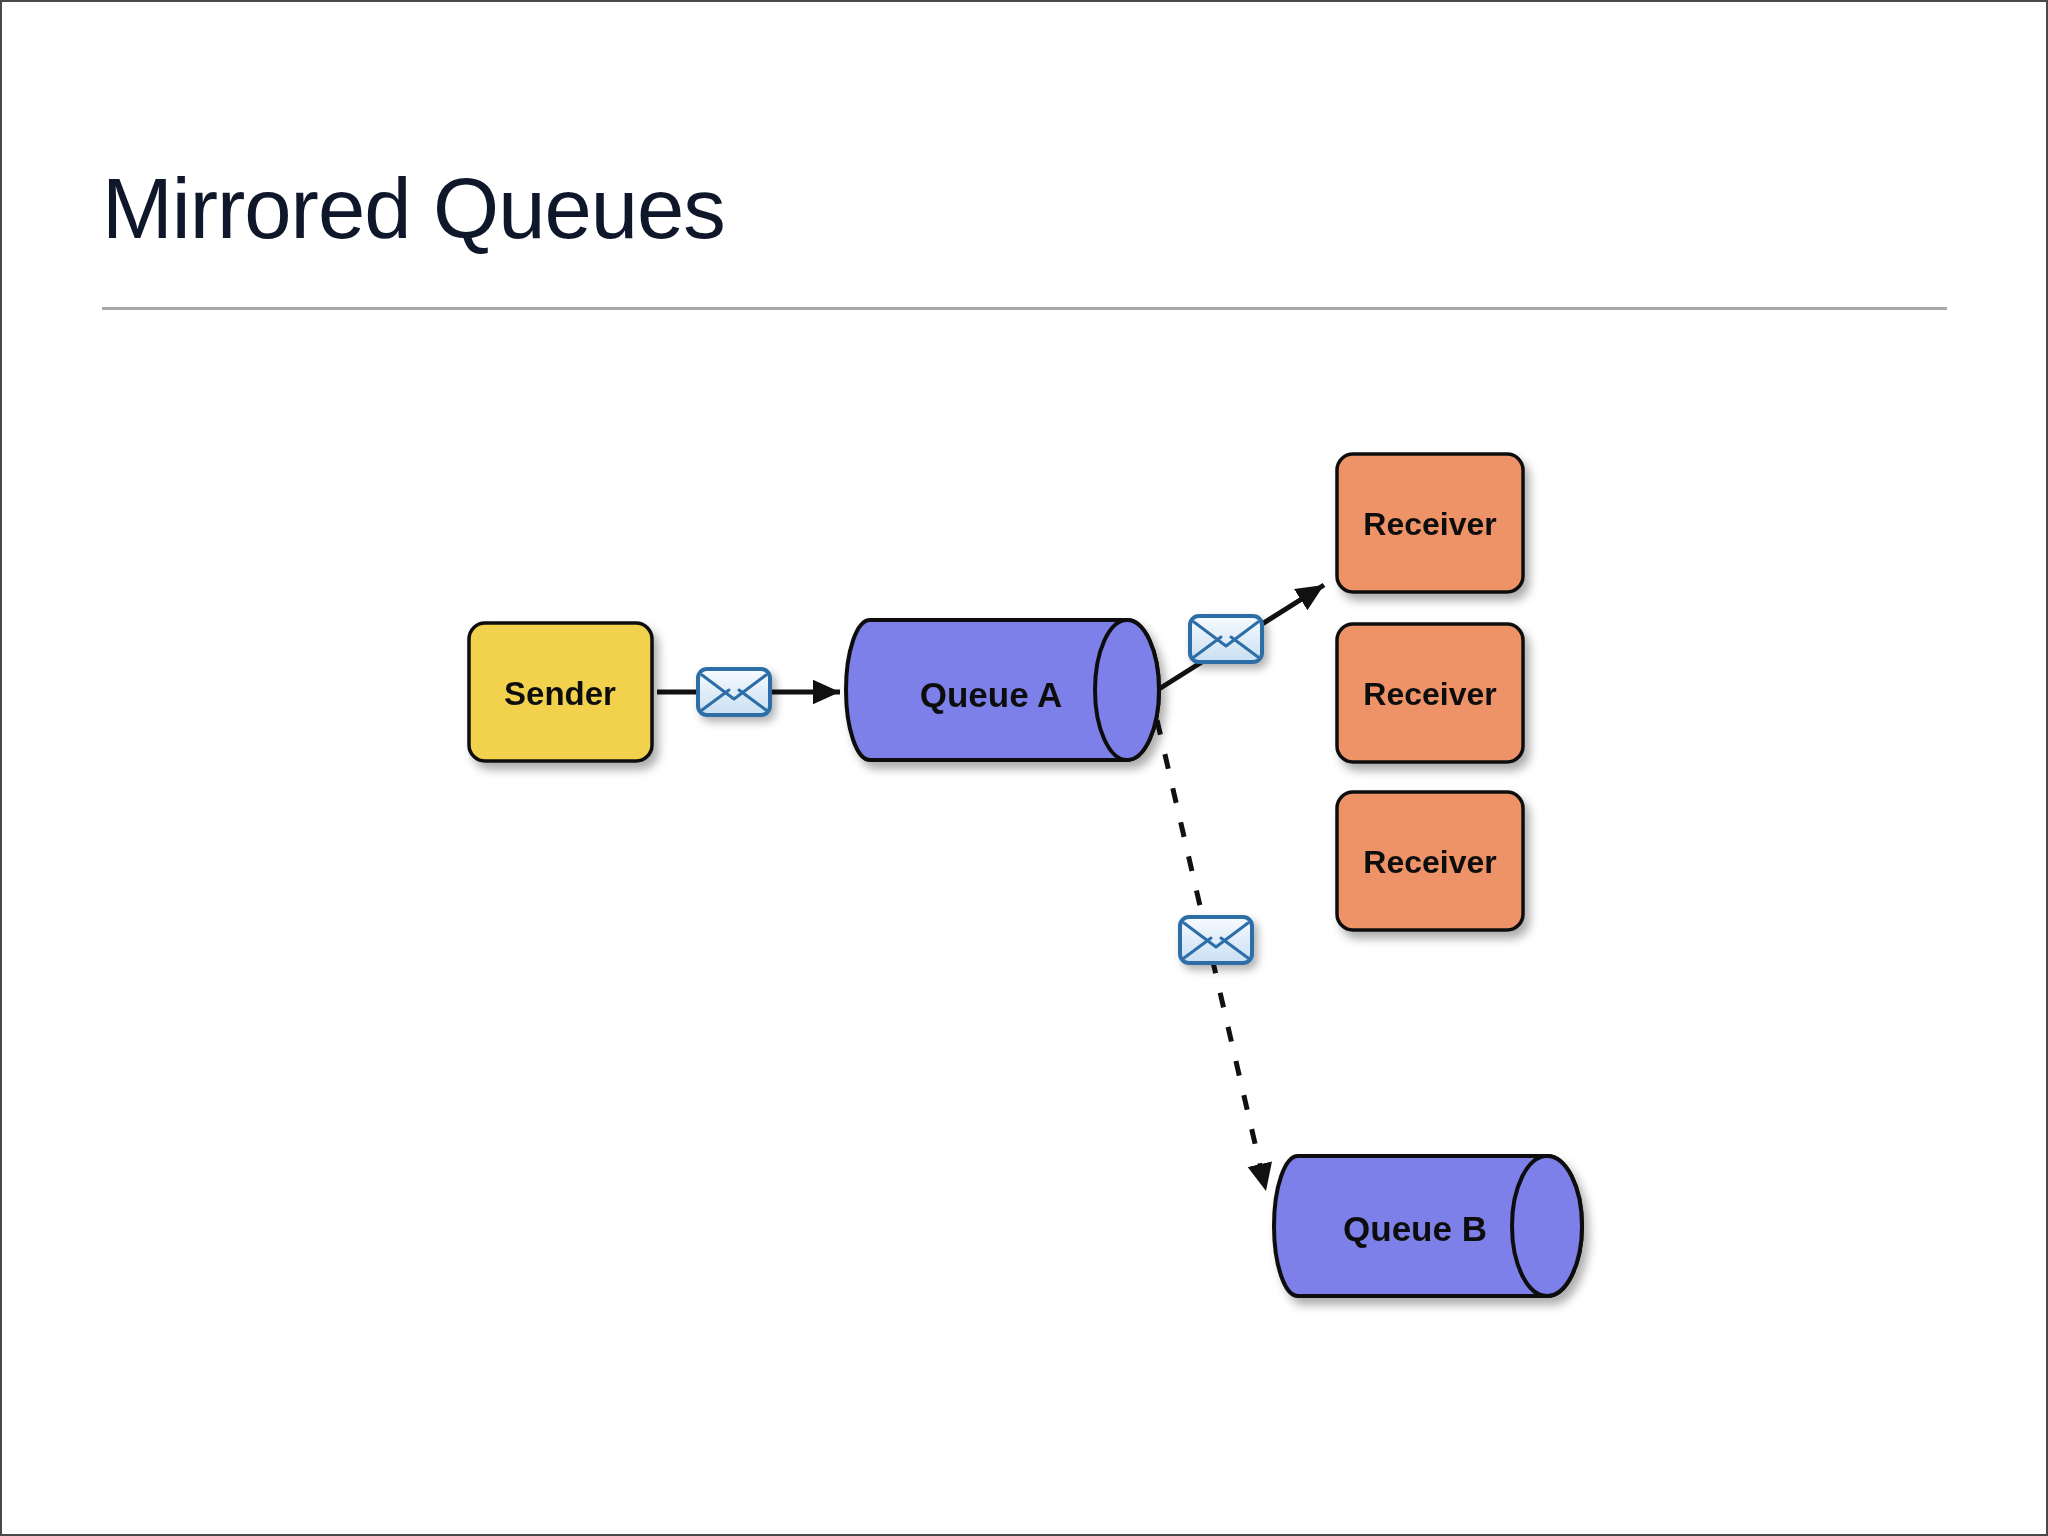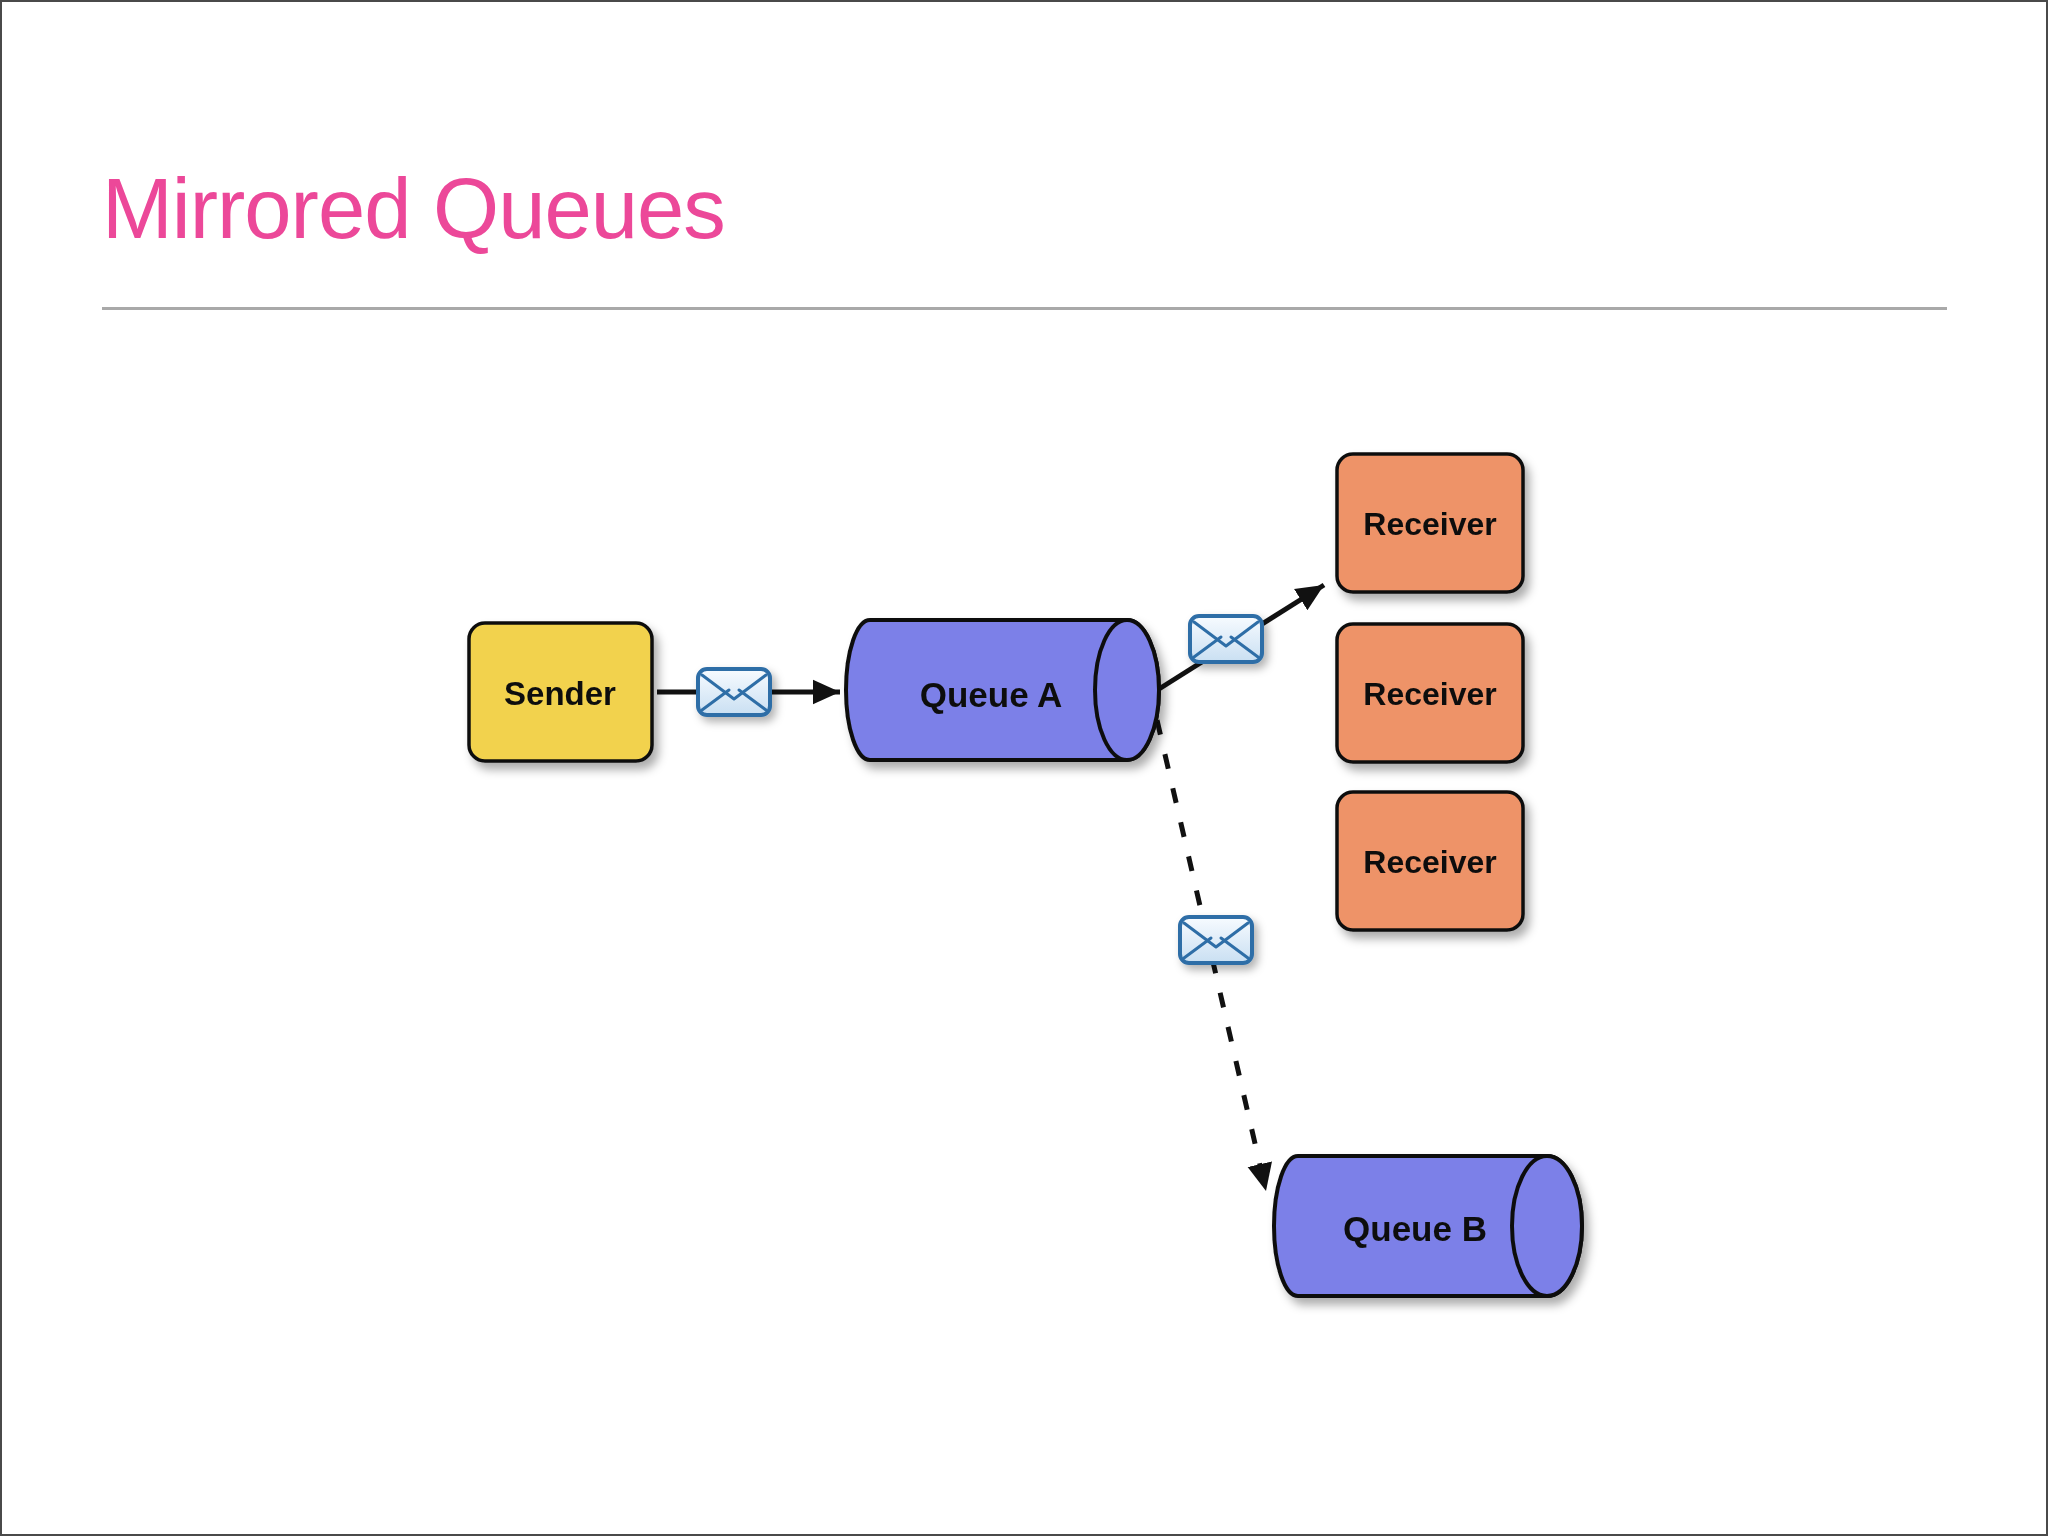--- a/index.html
+++ b/index.html
@@ -12,21 +12,21 @@
     overflow: hidden;
     font-family: "Liberation Sans", sans-serif;
   }
   .slide-title {
     position: absolute;
     left: 100px; top: 164px;
     font-size: 85px;
     line-height: 85px;
     font-weight: 300;
     letter-spacing: -1px;
-    color: #ec4899;
+    color: #0f172a;
     white-space: nowrap;
   }
   .title-rule {
     position: absolute;
     left: 100px; top: 305px;
     width: 1845px; height: 3px;
     background: #a9a9a9;
   }
   svg.diagram { position: absolute; left: 0; top: 0; }
   .node-label {

